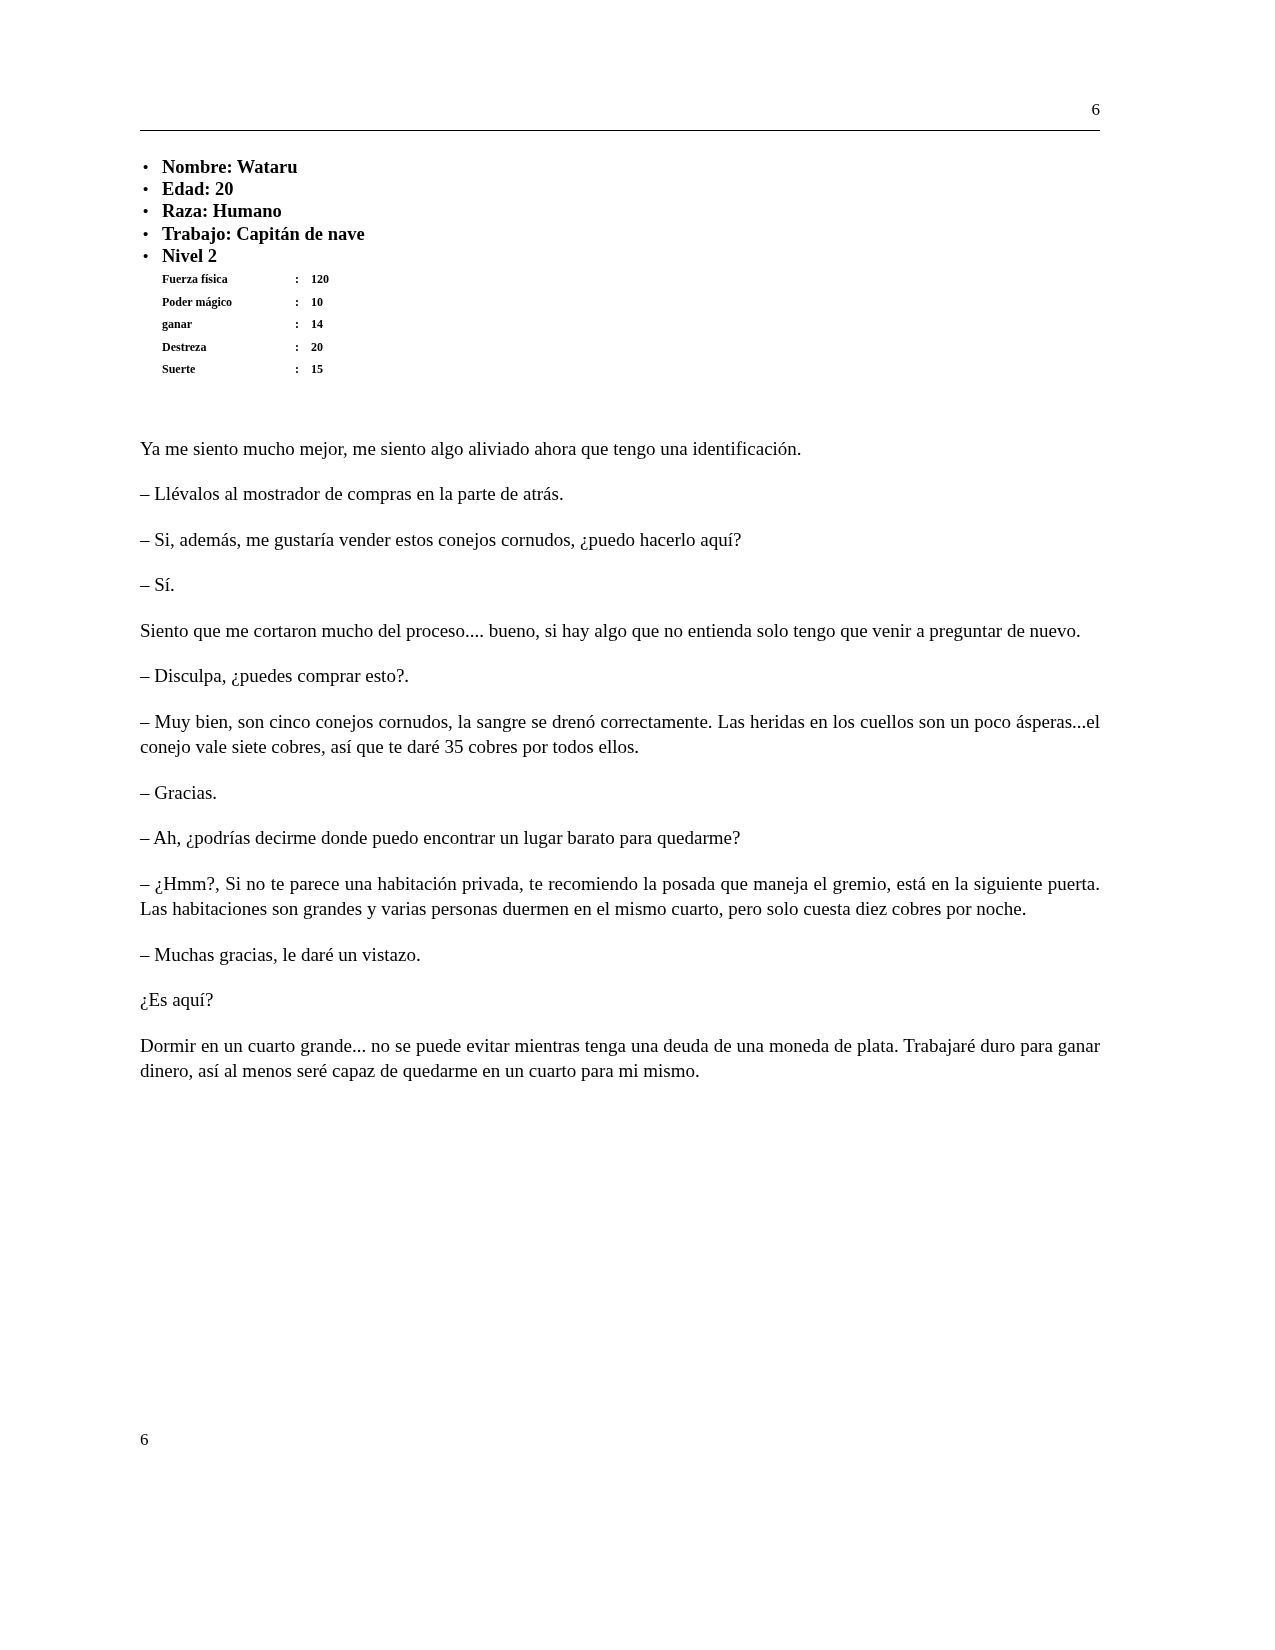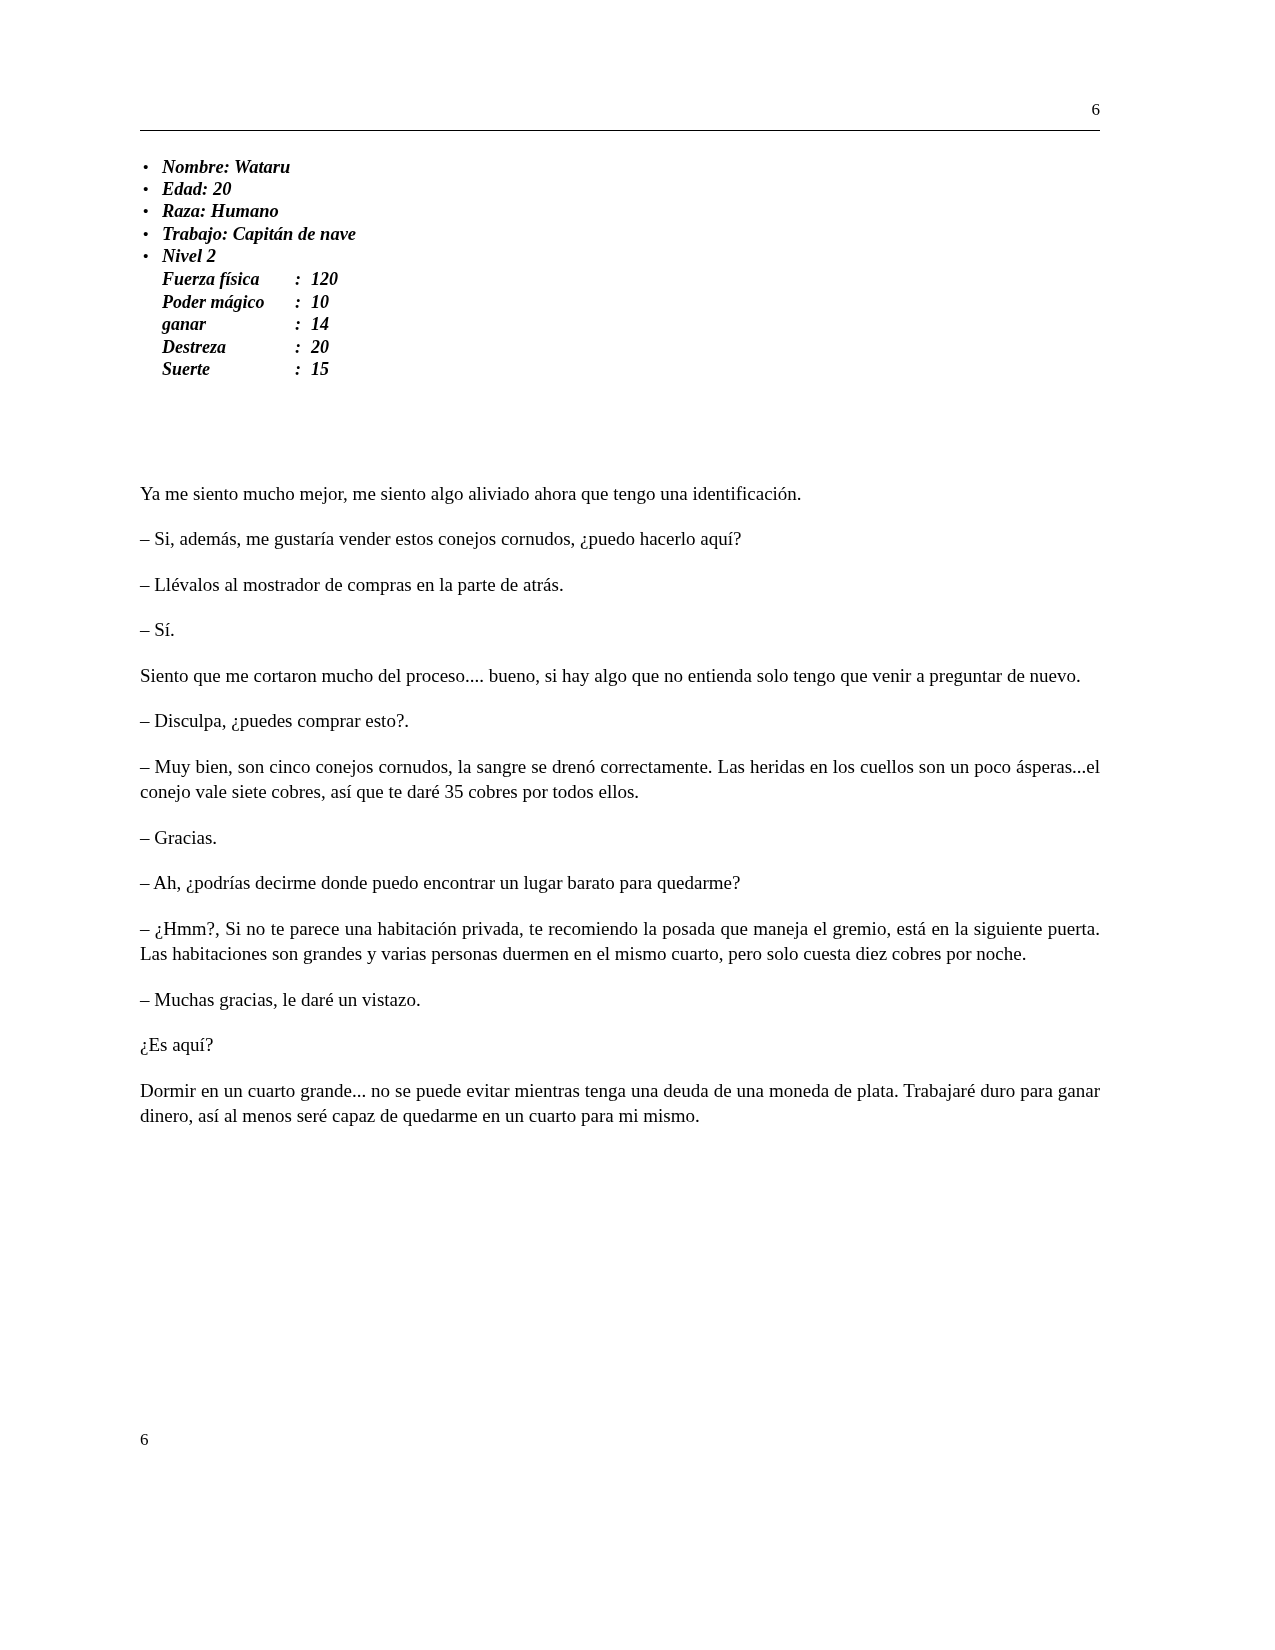--- a/index.html
+++ b/index.html
@@ -41,21 +41,20 @@
   .header-rule {
     position: absolute;
     left: 0;
     right: 0;
     top: 30px;
     border-top: 1px solid #000;
     height: 0;
   }
   .stats-block {
     margin-top: 22px;
-    font-style: italic;
   }
   ul.bullets {
     list-style: none;
     margin: 0;
     padding: 0;
   }
   ul.bullets li {
     font-weight: bold;
     font-size: 18.5px;
     line-height: 22.2px;
@@ -69,37 +68,37 @@
     top: 0;
     font-size: 15px;
     line-height: 22.2px;
   }
   .substats {
     margin-left: 22px;
     margin-top: 1px;
   }
   .substat-row {
     font-weight: bold;
-    font-size: 18px;
+    font-size: 12px;
     line-height: 22.5px;
     white-space: nowrap;
   }
   .substat-label {
     display: inline-block;
     width: 133px;
   }
   .substat-sep {
     display: inline-block;
     width: 16px;
   }
   .substat-value {
     display: inline-block;
   }
   .body-text {
-    margin-top: 100px;
+    margin-top: 55px;
   }
   p.para {
     font-size: 19px;
     line-height: 25.5px;
     margin: 0 0 20px 0;
     text-align: justify;
   }
   p.para:last-child {
     margin-bottom: 0;
   }
@@ -145,22 +144,22 @@
           <span class="substat-label">Destreza</span><span class="substat-sep">:</span><span class="substat-value">20</span>
         </div>
         <div class="substat-row">
           <span class="substat-label">Suerte</span><span class="substat-sep">:</span><span class="substat-value">15</span>
         </div>
       </div>
     </div>
 
     <div class="body-text">
       <p class="para">Ya me siento mucho mejor, me siento algo aliviado ahora que tengo una identificación.</p>
+      <p class="para">– Llévalos al mostrador de compras en la parte de atrás.</p>
       <p class="para">– Si, además, me gustaría vender estos conejos cornudos, ¿puedo hacerlo aquí?</p>
-      <p class="para">– Llévalos al mostrador de compras en la parte de atrás.</p>
       <p class="para">– Sí.</p>
       <p class="para">Siento que me cortaron mucho del proceso.... bueno, si hay algo que no entienda solo tengo que venir a preguntar de nuevo.</p>
       <p class="para">– Disculpa, ¿puedes comprar esto?.</p>
       <p class="para">– Muy bien, son cinco conejos cornudos, la sangre se drenó correctamente. Las heridas en los cuellos son un poco ásperas...el conejo vale siete cobres, así que te daré 35 cobres por todos ellos.</p>
       <p class="para">– Gracias.</p>
       <p class="para">– Ah, ¿podrías decirme donde puedo encontrar un lugar barato para quedarme?</p>
       <p class="para">– ¿Hmm?, Si no te parece una habitación privada, te recomiendo la posada que maneja el gremio, está en la siguiente puerta. Las habitaciones son grandes y varias personas duermen en el mismo cuarto, pero solo cuesta diez cobres por noche.</p>
       <p class="para">– Muchas gracias, le daré un vistazo.</p>
       <p class="para">¿Es aquí?</p>
       <p class="para">Dormir en un cuarto grande... no se puede evitar mientras tenga una deuda de una moneda de plata. Trabajaré duro para ganar dinero, así al menos seré capaz de quedarme en un cuarto para mi mismo.</p>

